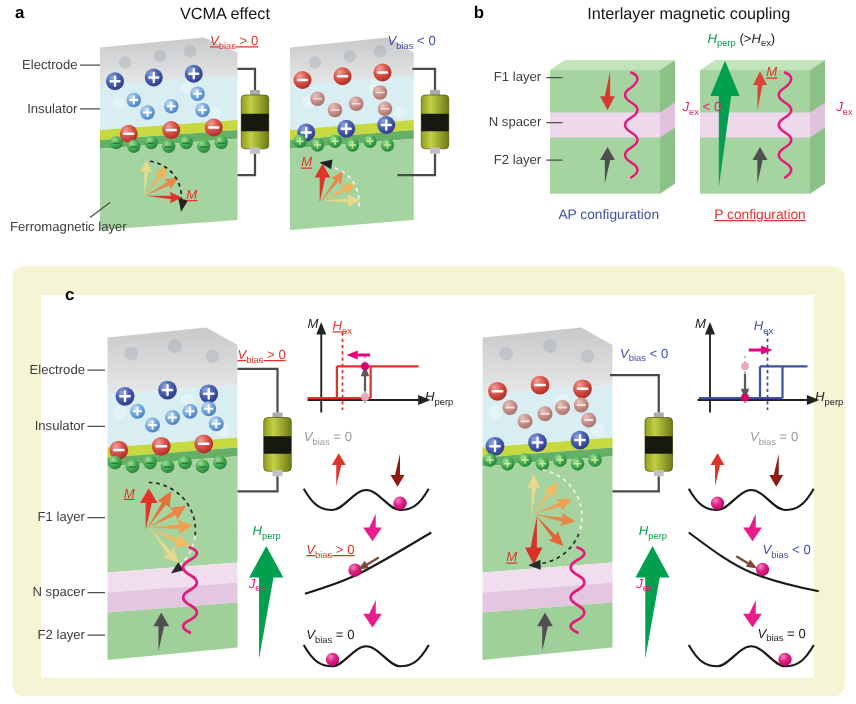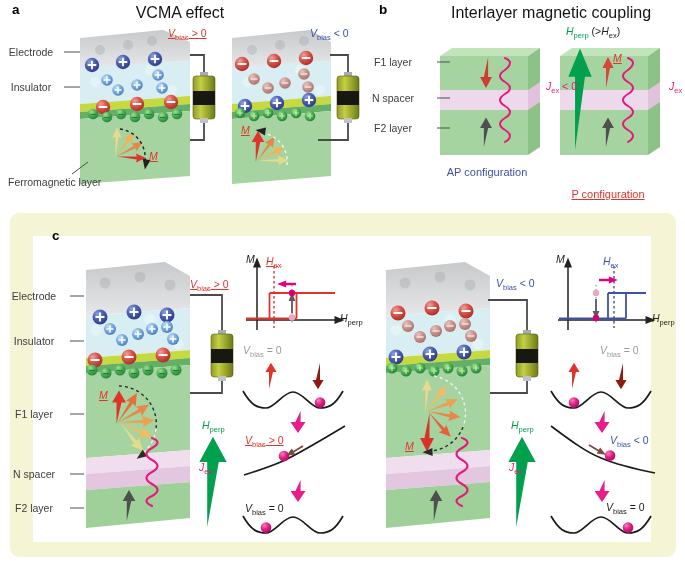--- a/index.html
+++ b/index.html
@@ -3,23 +3,23 @@
 <meta charset="utf-8">
 <style>
   html,body{margin:0;padding:0;background:#fff;}
   #fig{position:relative;width:685px;height:563px;background:#fff;overflow:hidden;
        font-family:"Liberation Sans","DejaVu Sans",sans-serif;}
   svg{position:absolute;left:0;top:0;}
   .lbl{position:absolute;font-size:10.5px;color:#3d3d3d;white-space:nowrap;line-height:1.15;}
   .lbl sub{font-size:7.5px;font-style:normal;}
   .it{font-style:italic;}
   .bold{font-weight:700;font-size:13.5px;color:#000;}
-  .title{font-size:16px;color:#141414;}
+  .title{font-size:13px;color:#141414;}
   .ctr{text-align:center;}
-  .rt{text-align:center;}
+  .rt{text-align:right;}
   .red{color:#e0342b;text-decoration:underline;}
   .blue{color:#3f51a5;}
   .green{color:#00a04e;}
   .mag{color:#e5197d;margin-left:36px;}
   .grayt{color:#9a9a9a;}
   .darkt{color:#1c1c1c;text-align:right;}
   .cap{font-size:11px;}
 </style>
 </head>
 <body>
@@ -441,21 +441,21 @@
 <div class="lbl bold" style="left:379px;top:2px;">b</div>
 <div class="lbl title ctr" style="left:446px;top:4px;width:210px;">Interlayer magnetic coupling</div>
 <div class="lbl rt" style="left:353px;top:56px;width:80px;">F1 layer</div>
 <div class="lbl rt" style="left:353px;top:92px;width:80px;">N spacer</div>
 <div class="lbl rt" style="left:353px;top:122px;width:80px;">F2 layer</div>
 <div class="lbl" style="left:566px;top:25px;"><span class="green"><span class="it">H</span><sub>perp</sub></span><span class="darkt"><span> (&gt;</span><span class="it">H</span><sub>ex</sub><span>)</span></span></div>
 <div class="lbl red it" style="left:613px;top:52px;">M</div>
 <div class="lbl mag" style="left:510px;top:80px;"><span class="it">J</span><sub>ex</sub><span> &lt; 0</span></div>
 <div class="lbl mag" style="left:633px;top:80px;"><span class="it">J</span><sub>ex</sub><span> &lt; 0</span></div>
 <div class="lbl blue cap ctr" style="left:437px;top:166px;width:100px;">AP configuration</div>
-<div class="lbl red cap ctr" style="left:563px;top:166px;width:90px;margin-top:22px;">P configuration</div>
+<div class="lbl red cap ctr" style="left:563px;top:166px;width:90px;">P configuration</div>
 
 <div class="lbl bold" style="left:52px;top:228px;">c</div>
 <div class="lbl rt" style="left:0;top:290px;width:68px;">Electrode</div>
 <div class="lbl rt" style="left:0;top:335px;width:68px;">Insulator</div>
 <div class="lbl rt" style="left:0;top:408px;width:68px;">F1 layer</div>
 <div class="lbl rt" style="left:0;top:468px;width:68px;">N spacer</div>
 <div class="lbl rt" style="left:0;top:502px;width:68px;">F2 layer</div>
 
 <div class="lbl red" style="left:190px;top:278px;"><span class="it">V</span><sub>bias</sub><span> &gt; 0</span></div>
 <div class="lbl blue" style="left:496px;top:277px;"><span class="it">V</span><sub>bias</sub><span> &lt; 0</span></div>

